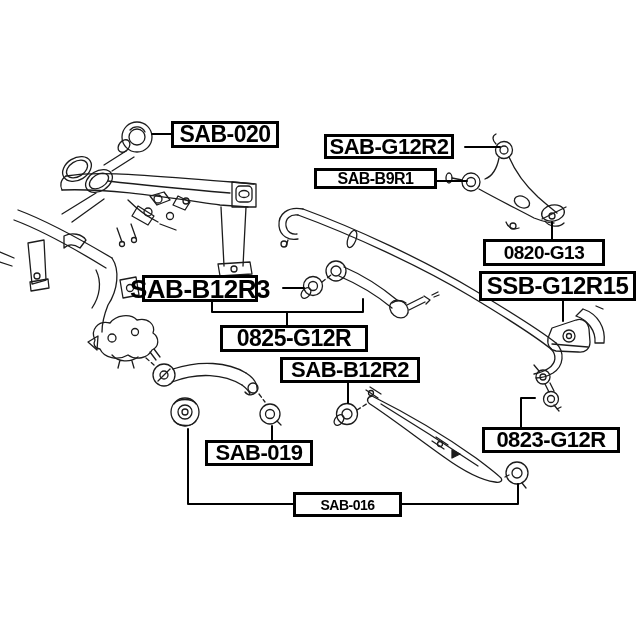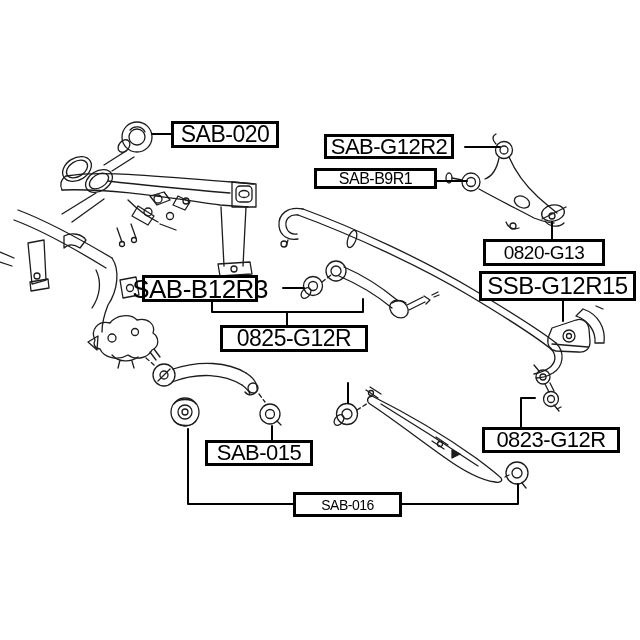--- a/index.html
+++ b/index.html
@@ -1,21 +1,21 @@
 <!DOCTYPE html>
 <html><head>
 <meta charset="utf-8">
 <style>
   html,body{margin:0;padding:0;background:#ffffff;}
   .stage{position:relative;width:640px;height:640px;background:#ffffff;overflow:hidden;
          font-family:"Liberation Sans", sans-serif;}
   .stage svg{position:absolute;left:0;top:0;}
   .plabel{position:absolute;box-sizing:border-box;border:3px solid #000;background:#fff;
           display:flex;align-items:center;justify-content:center;
-          font-weight:400;color:#000;letter-spacing:-0.5px;line-height:1;white-space:nowrap;}
+          font-weight:700;color:#000;letter-spacing:-0.5px;line-height:1;white-space:nowrap;}
 </style>
 </head>
 <body>
 
 <div class="stage">
 
 <svg width="640" height="640" viewBox="0 0 640 640" fill="none" stroke="#1c1c1c" stroke-width="1.3" stroke-linecap="round" stroke-linejoin="round">
 
   <g>
     <ellipse cx="77" cy="169" rx="15.5" ry="11" transform="rotate(-32 77 169)"></ellipse>
@@ -188,16 +188,17 @@
   </g>
 </svg>
 
   <div class="plabel" style="left:171px;top:121px;width:108px;height:27px;font-size:23px">SAB-020</div>
   <div class="plabel" style="left:324px;top:134px;width:130px;height:25px;font-size:22px">SAB-G12R2</div>
   <div class="plabel" style="left:314px;top:168px;width:123px;height:21px;font-size:16px">SAB-B9R1</div>
   <div class="plabel" style="left:483px;top:239px;width:122px;height:27px;font-size:19px">0820-G13</div>
   <div class="plabel" style="left:479px;top:271px;width:157px;height:30px;font-size:24px">SSB-G12R15</div>
   <div class="plabel" style="left:142px;top:275px;width:116px;height:27px;font-size:26px">SAB-B12R3</div>
   <div class="plabel" style="left:220px;top:325px;width:148px;height:27px;font-size:23px">0825-G12R</div>
-  <div class="plabel" style="left:205px;top:440px;width:108px;height:26px;font-size:22px">SAB-015</div>
+  <div class="plabel" style="left:280px;top:357px;width:140px;height:26px;font-size:22px">SAB-B12R2</div>
+  <div class="plabel" style="left:205px;top:440px;width:108px;height:26px;font-size:22px">SAB-019</div>
   <div class="plabel" style="left:482px;top:427px;width:138px;height:26px;font-size:22px">0823-G12R</div>
   <div class="plabel" style="left:293px;top:492px;width:109px;height:25px;font-size:14px">SAB-016</div>
 </div>
 
 </body></html>

